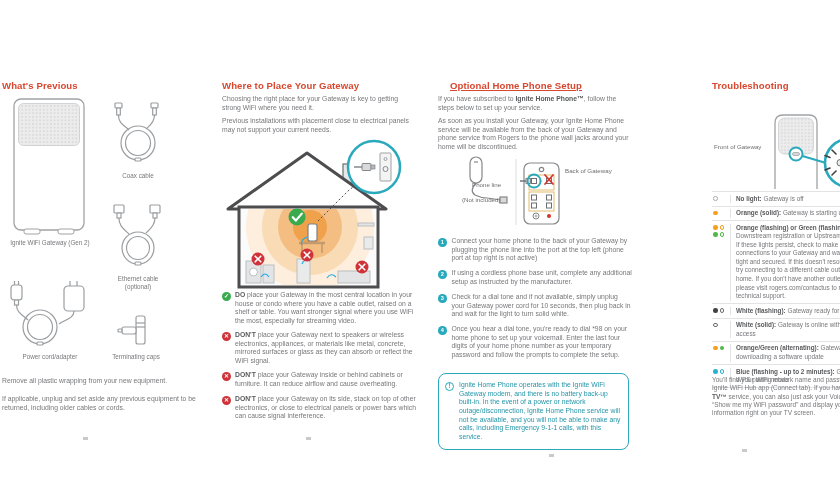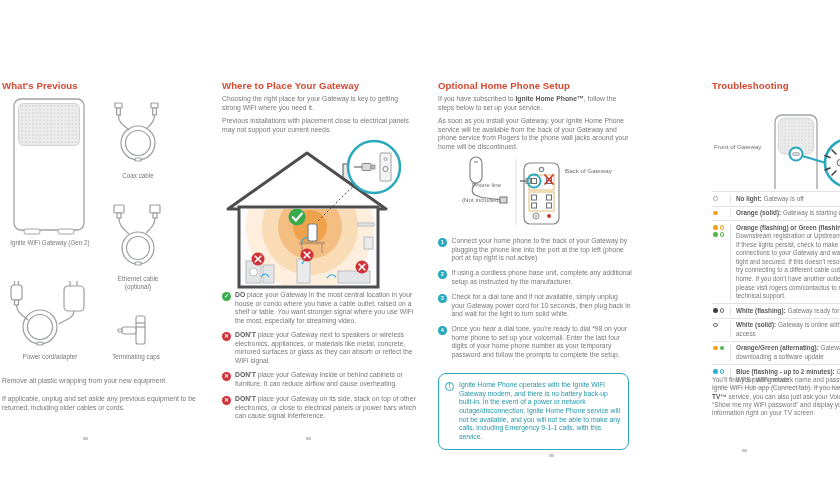--- a/index.html
+++ b/index.html
@@ -215,21 +215,21 @@
       <span class="tip-icon dont">✕</span>
       <span class="tip-text"><b>DON'T</b><span> place your Gateway inside or behind cabinets or furniture. It can reduce airflow and cause overheating.</span></span>
     </div>
     <div class="tip" style="left:0;top:320px;">
       <span class="tip-icon dont">✕</span>
       <span class="tip-text"><b>DON'T</b><span> place your Gateway on its side, stack on top of other electronics, or close to electrical panels or power bars which can cause signal interference.</span></span>
     </div>
   </div>
 
   <div class="col col3">
-    <h2 class="heading abs" style="left:0;top:5px;">Optional Home Phone Setup</h2>
+    <h2 class="heading abs" style="left:12px;top:5px;text-decoration:underline;">Optional Home Phone Setup</h2>
     <p class="abs" style="left:0;top:20px;width:192px;"><span>If you have subscribed to </span><b>Ignite Home Phone™</b><span>, follow the steps below to set up your service.</span></p>
     <p class="abs" style="left:0;top:42px;width:192px;">As soon as you install your Gateway, your Ignite Home Phone service will be available from the back of your Gateway and phone service from Rogers to the phone wall jacks around your home will be discontinued.</p>
 
     <div class="abs" style="left:0;top:78px;width:194px;height:82px;">
       <svg width="194" height="80" viewBox="0 0 194 80">
         <g fill="none" stroke="#85878a" stroke-width="1.2">
           <rect x="32" y="4" width="12" height="26" rx="6" fill="#fff"></rect>
           <line x1="36" y1="9" x2="40" y2="9"></line>
           <path d="M38 30 q-7 8 -1 12 q6 3 12 3 q8 1 13 2"></path>
           <rect x="62" y="44" width="7" height="6" fill="#d8d9da"></rect>

